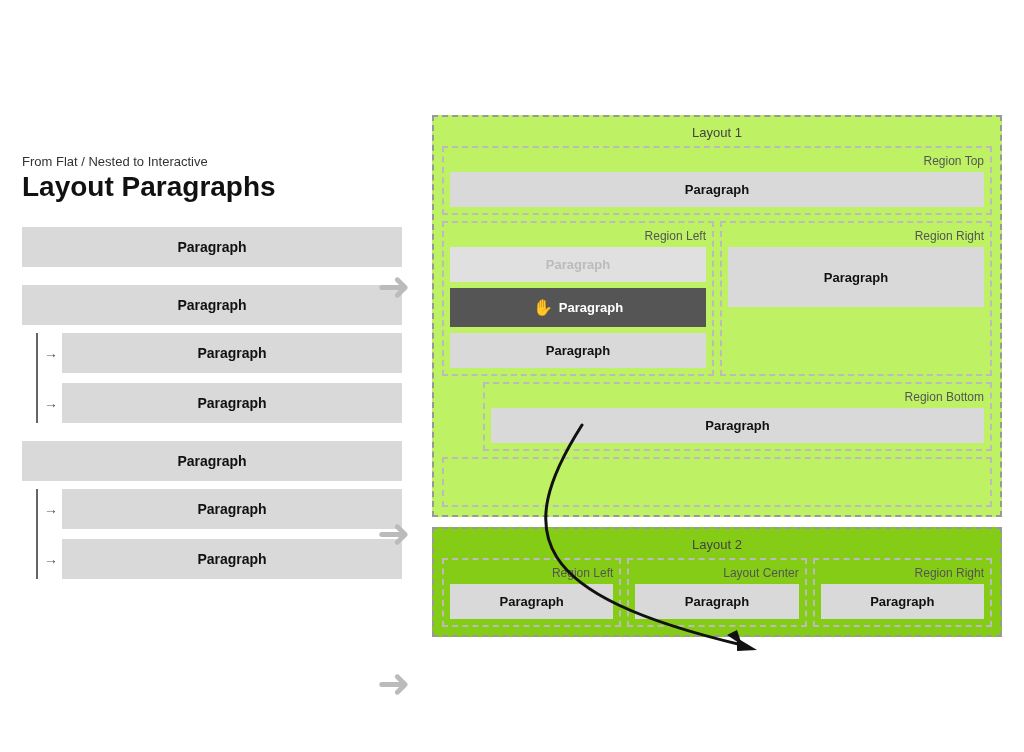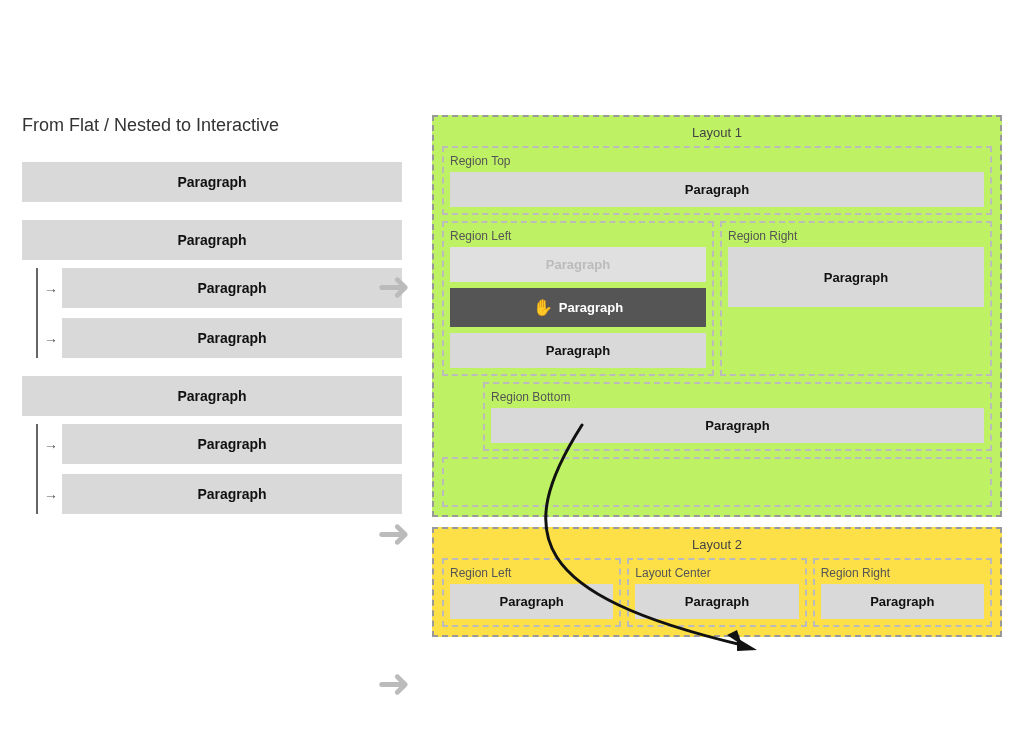--- a/index.html
+++ b/index.html
@@ -25,23 +25,24 @@
     .left-panel {
       flex: 0 0 380px;
       display: flex;
       flex-direction: column;
       gap: 0;
     }
     .title-section {
       margin-bottom: 24px;
     }
     .subtitle {
-      font-size: 18px;
+      font-size: 13px;
       color: #333;
       margin-bottom: 2px;
+      margin-top: 39px;
     }
     .main-title {
       font-size: 28px;
       font-weight: bold;
       color: #111;
     }
     .para-block {
       background: #d9d9d9;
       padding: 12px 0;
       display: flex;
@@ -68,20 +69,21 @@
     }
     .region-top-area {
       border: 2px dashed #bbb;
       padding: 6px;
       margin-bottom: 6px;
     }
     .region-label {
       font-size: 12px;
       color: #555;
       margin-bottom: 4px;
+      text-align: right;
     }
     .region-para {
       background: #d9d9d9;
       padding: 10px 0;
       display: flex;
       align-items: center;
       justify-content: center;
       font-weight: bold;
       font-size: 13px;
       color: #111;
@@ -122,21 +124,21 @@
     }
     .ghost-item {
       background: #e0e0e0;
       color: #aaa;
     }
 
     
     .layout2-box {
       border: 2px dashed #999;
       padding: 8px;
-      background: #fde047;
+      background: #84cc16;
     }
     .layout2-regions {
       display: flex;
       flex-direction: row;
       gap: 6px;
     }
     .region-col {
       flex: 1;
       border: 2px dashed #bbb;
       padding: 6px;
@@ -189,20 +191,21 @@
     }
   </style>
 </head>
 <body>
 
 <div class="main-container">
 
   <div class="left-panel">
     <div class="title-section">
       <div class="subtitle">From Flat / Nested to Interactive</div>
+      <div class="main-title">Layout Paragraphs</div>
     </div>
 
     <div class="group-section" style="margin-bottom:18px;">
       <div class="para-block">Paragraph</div>
     </div>
 
     <div class="group-section" style="margin-bottom:18px;">
       <div class="para-block">Paragraph</div>
       <div class="children-with-lines">
         <div class="vertical-line-area">

